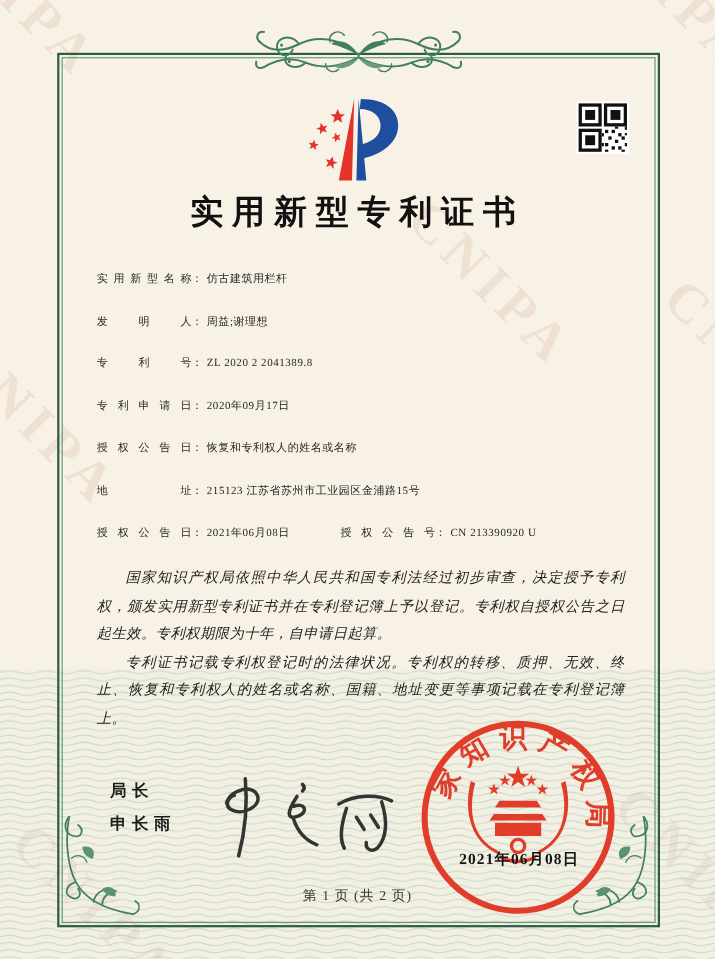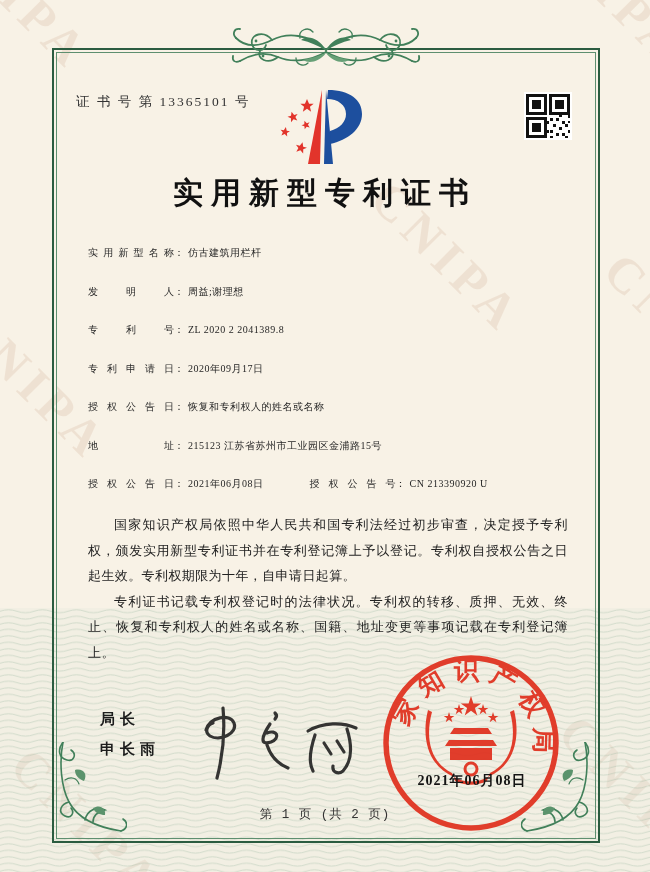--- a/index.html
+++ b/index.html
@@ -45,39 +45,39 @@
   }
   .colon{display:inline-block; margin-right:4px;}
   .val{letter-spacing:.5px;}
   .pair2{margin-left:46px;}
   
   .paras{
     position:absolute; left:88px; top:512px; width:480px;
     font-size:13px; line-height:25.5px; letter-spacing:.4px; color:#222;
     text-align:justify;
   }
-  .paras p{margin:0; text-indent:2em;}
+  .paras p{margin:0; text-indent:2em;font-style:italic;}
   
   .officer{
     position:absolute; left:100px; top:710px;
     font-family:"Liberation Sans","DejaVu Sans",sans-serif;
     font-size:15px; font-weight:600; letter-spacing:5px; color:#1d1d1d;
   }
   .officer div{margin-bottom:11px;}
   .sig{position:absolute; left:196px; top:700px;}
   
   .seal{position:absolute; left:378px; top:650px;}
   .seal-date{
     position:absolute; left:386px; top:772px; width:172px; text-align:center;
     font-size:14px; font-weight:bold; letter-spacing:1px; color:#141414;
   }
   
   .footer{
     position:absolute; left:0; top:806px; width:650px; text-align:center;
-    font-size:12.5px; letter-spacing:1px; color:#333;font-family:Liberation Mono, monospace;
+    font-size:12.5px; letter-spacing:1px; color:#333;
   }
 </style>
 </head>
 <body>
 
 <div class="page">
 
   <div class="wm" style="left:-80px; top:-35px;">CNIPA</div>
   <div class="wm" style="left:515px; top:-40px;">CNIPA</div>
   <div class="wm" style="left:-62px; top:355px;">CNIPA</div>
@@ -141,21 +141,20 @@
         <path d="M14,60 c-8,2 -12,10 -4,14 c6,3 10,-3 6,-8"></path>
         <path d="M30,78 c2,-10 12,-14 20,-10 c-8,2 -12,6 -12,12"></path>
         <path d="M66,89 c6,-2 8,-8 2,-12"></path>
         <path d="M10,38 c6,-4 12,-2 14,4" stroke-width="1.2"></path>
       </g>
       <path d="M20,28 c8,-2 13,4 9,11 c-5,-2 -9,-5 -9,-11 Z" fill="#5b936c"></path>
       <path d="M38,66 c7,-4 13,0 12,7 c-5,0 -10,-2 -12,-7 Z" fill="#5b936c"></path>
     </g>
   </svg>
 
-  <div class="cert-no">证 书 号 第 13365101 号</div>
 
   <svg class="logo" width="96" height="88" viewBox="0 0 96 88">
     <defs>
       <path id="star" d="M0,-1 L0.294,-0.309 L0.951,-0.309 L0.42,0.118 L0.588,0.809 L0,0.4 L-0.588,0.809 L-0.42,0.118 L-0.951,-0.309 L-0.294,-0.309 Z"></path>
     </defs>
 
     <path d="M52,6 C74,6 86,16 86,30 C86,45 72,56 54,60 L54,47 C64,44 70,38 70,30 C70,21 62,15 51,15 Z" fill="#1d4f9e"></path>
 
     <polygon points="46,6 32,80 44,80" fill="#e2342b"></polygon>
     <polygon points="50,6 48,80 57,80" fill="#1d4f9e"></polygon>

